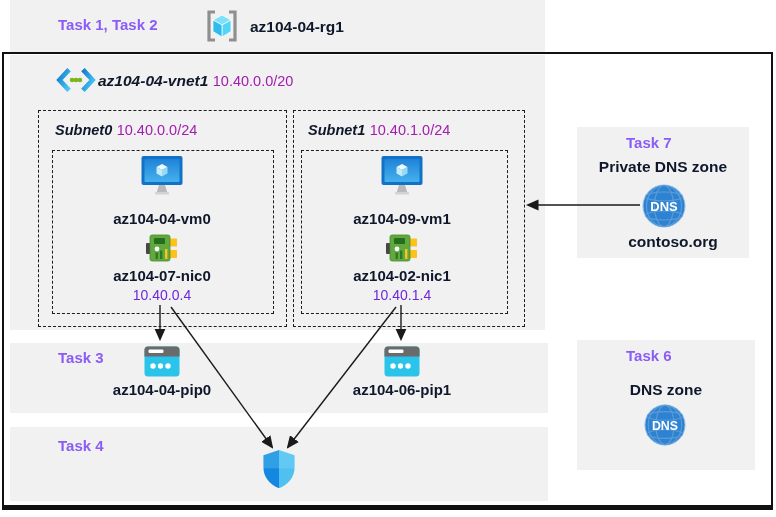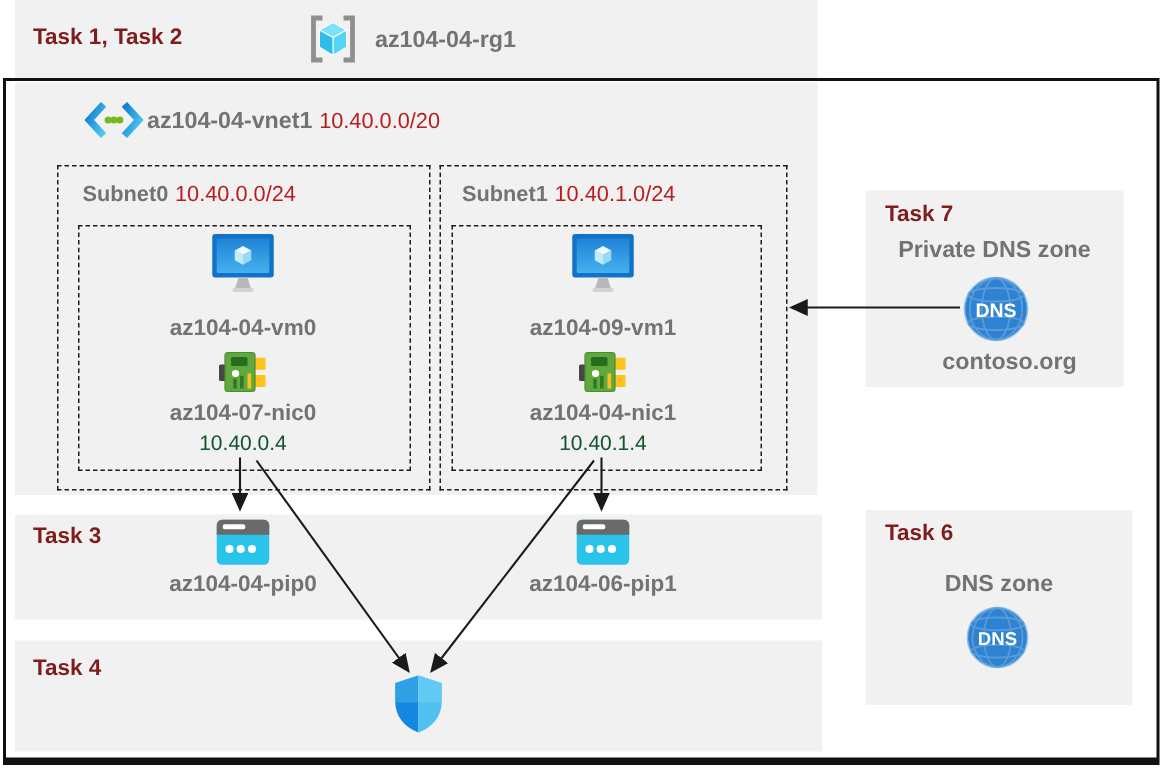--- a/index.html
+++ b/index.html
@@ -2,29 +2,29 @@
 <html><head>
 <meta charset="utf-8">
 <style>
   html,body{margin:0;padding:0;background:#fff;}
   #canvas{
     position:relative;width:776px;height:517px;background:#fff;overflow:hidden;
     font-family:"Liberation Sans","DejaVu Sans",sans-serif;color:#000;
   }
   .abs{position:absolute;}
   .band{background:#f1f1f1;}
-  .tasklabel{font-weight:bold;font-size:15px;color:#7f1d1d;}
-  .rname{font-weight:bold;font-size:15px;color:#737373;white-space:nowrap;}
-  .cidr{font-weight:normal;font-size:14.5px;color:#b91c1c;white-space:nowrap;}
-  .ip{font-size:14px;color:#14532d;}
+  .tasklabel{font-weight:bold;font-size:15px;color:#8b5cf6;margin-left:36px;}
+  .rname{font-weight:bold;font-size:15px;color:#0f172a;white-space:nowrap;}
+  .cidr{font-weight:normal;font-size:14.5px;color:#a21caf;white-space:nowrap;}
+  .ip{font-size:14px;color:#6d28d9;}
   .frame{border:2px solid #111;border-bottom-width:5px;}
   .dashed{border:1.4px dashed #1c1c1c;}
   .ctr{text-align:center;}
   .hdrline{white-space:nowrap;}
-  .hdrline .rname{font-size:14.5px;}
+  .hdrline .rname{font-size:14.5px;font-style:italic;}
   svg{display:block;}
   #arrows{position:absolute;left:0;top:0;pointer-events:none;}
 </style>
 </head>
 <body>
 
 <div id="canvas">
 
   <div class="abs band" style="left:10px;top:0;width:535px;height:52px;"></div>
   <div class="abs tasklabel" style="left:22px;top:16px;">Task 1, Task 2</div>
@@ -129,21 +129,21 @@
       <rect x="24" y="5.5" width="7" height="8" rx="0.5" fill="#ffc21a"></rect>
       <rect x="24" y="17" width="7" height="8" rx="0.5" fill="#ffc21a"></rect>
       <rect x="4" y="2" width="20" height="26" rx="2" fill="#61a93e" stroke="#4c8c2f" stroke-width="0.8"></rect>
       <rect x="8" y="5" width="11" height="6" rx="1" fill="#256e1e"></rect>
       <circle cx="11" cy="16" r="2.4" fill="#fff"></circle>
       <rect x="9.5" y="19.5" width="2.4" height="6.5" fill="#2d7a22"></rect>
       <rect x="14" y="17.5" width="2.4" height="8.5" fill="#2d7a22"></rect>
       <rect x="19" y="16" width="2.4" height="10" fill="#ffc21a"></rect>
     </svg>
   </div>
-  <div class="abs rname ctr" style="left:322px;top:267px;width:160px;">az104-04-nic1</div>
+  <div class="abs rname ctr" style="left:322px;top:267px;width:160px;">az104-02-nic1</div>
   <div class="abs ip ctr" style="left:322px;top:287px;width:160px;">10.40.1.4</div>
 
   <div class="abs band" style="left:10px;top:343px;width:538px;height:70px;"></div>
   <div class="abs tasklabel" style="left:22px;top:349px;">Task 3</div>
 
   <div class="abs" style="left:144px;top:346px;">
     <svg width="36" height="31" viewBox="0 0 36 31">
       <rect x="0.5" y="0.5" width="35" height="30" rx="3.5" fill="#2ac3ea"></rect>
       <path d="M0.5 10.5 V4 a3.5 3.5 0 0 1 3.5 -3.5 h28 a3.5 3.5 0 0 1 3.5 3.5 v6.5 z" fill="#6a6a6a"></path>
       <rect x="4.5" y="3.5" width="15" height="3.4" rx="1.2" fill="#fff"></rect>

